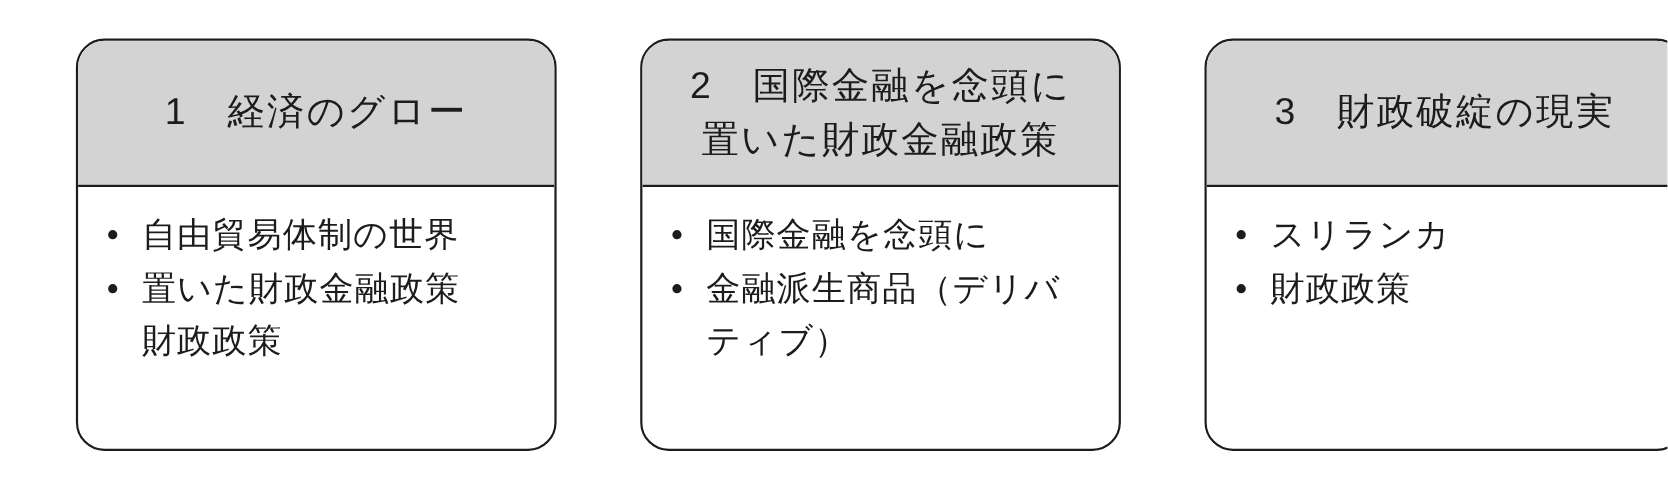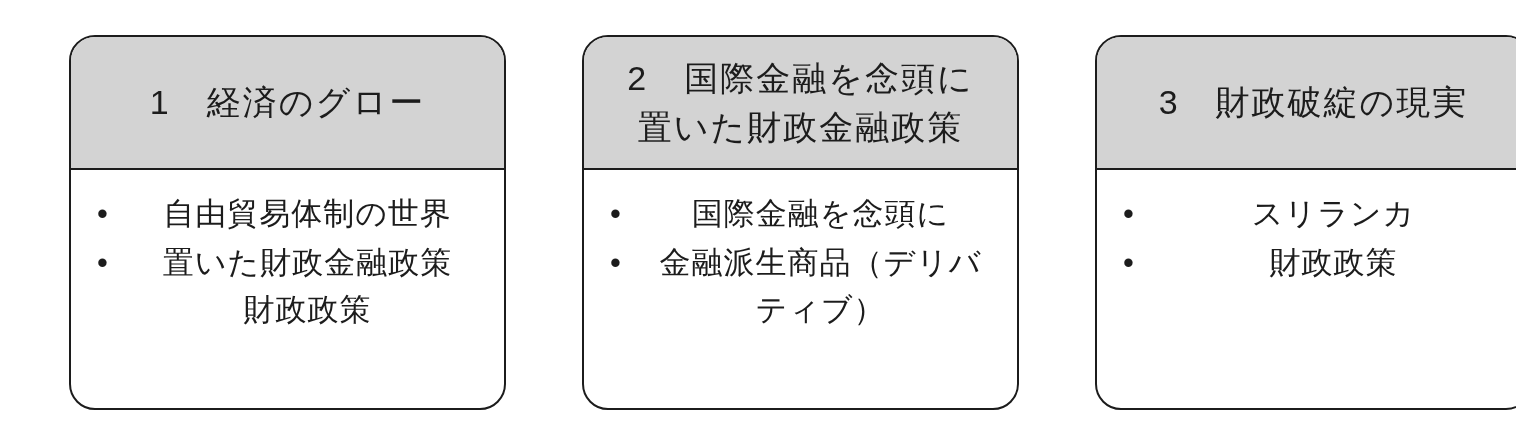--- a/index.html
+++ b/index.html
@@ -66,21 +66,20 @@
   }
   .bullet {
     flex: 0 0 32px;
     width: 32px;
     font-size: 31px;
     line-height: 1.52;
   }
   .bullet-text {
     flex: 1 1 auto;
     white-space: pre-line;
-    text-align: center;
   }
 </style>
 </head>
 <body>
 
 <div class="canvas">
   <div class="cards-row">
 
     <div class="card">
       <div class="card-header">

